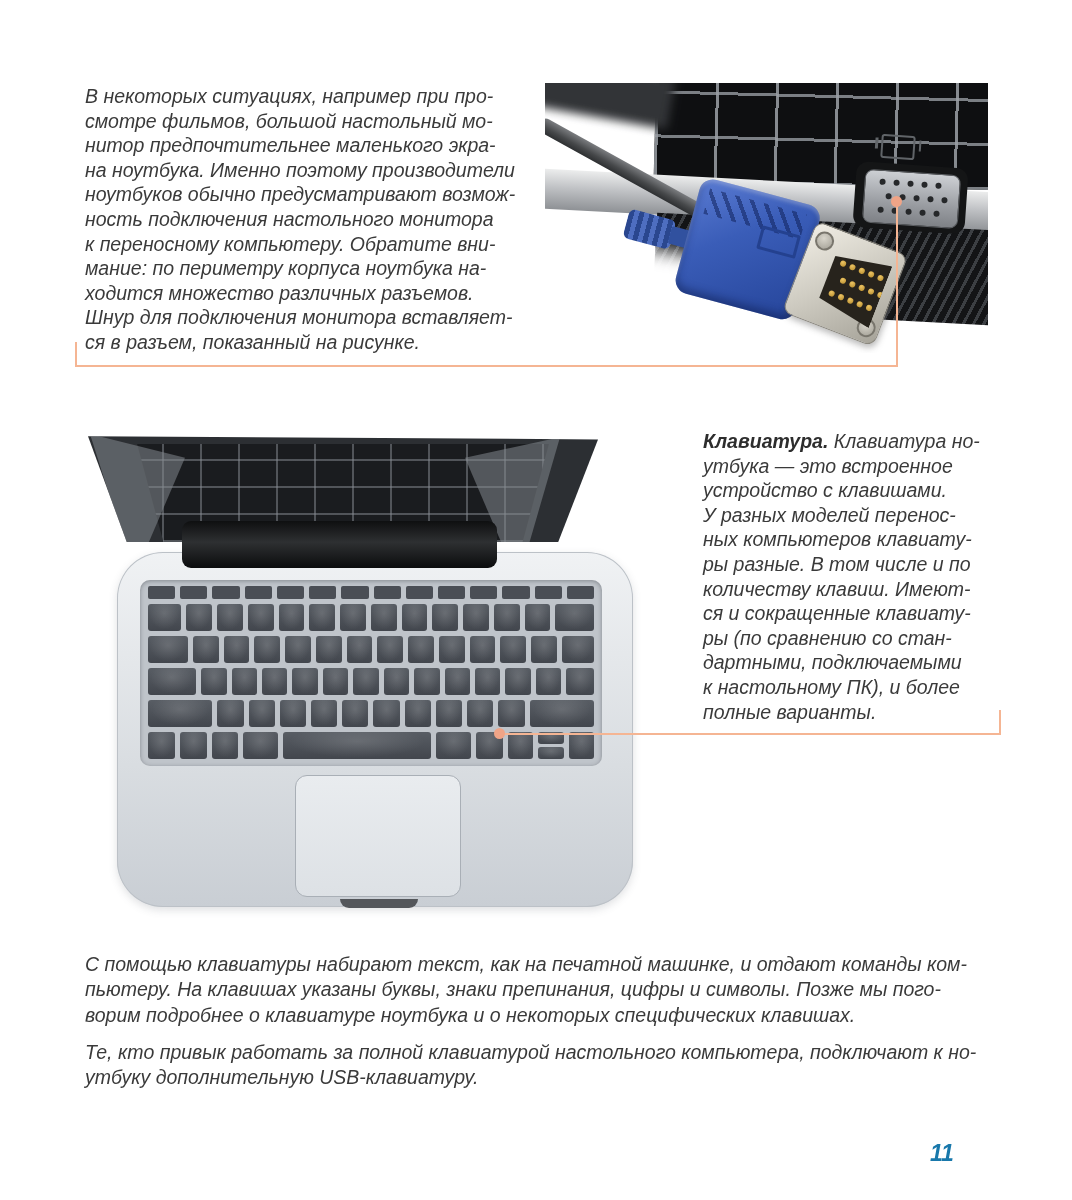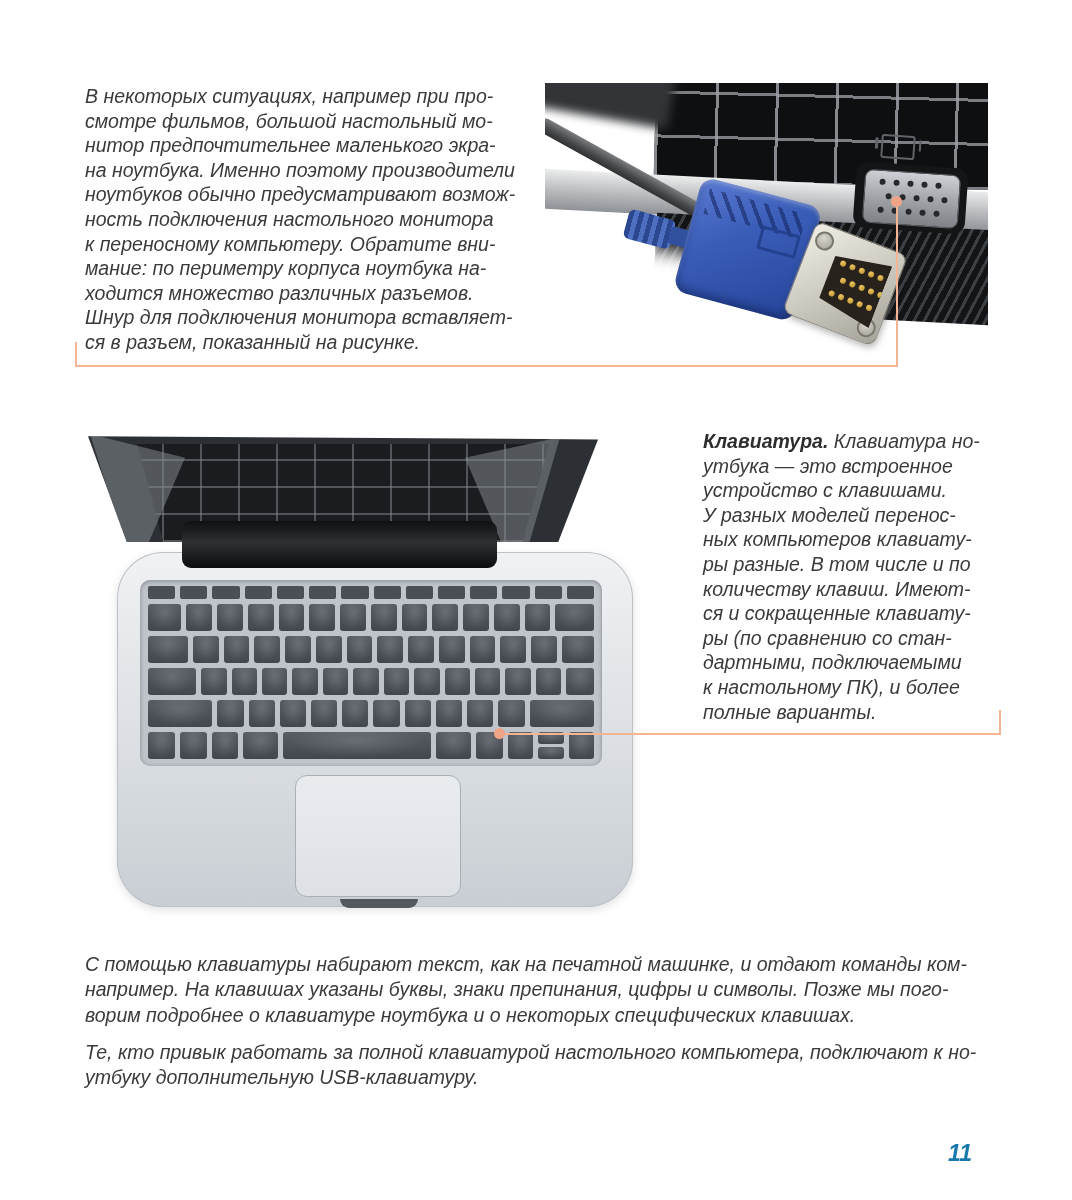--- a/index.html
+++ b/index.html
@@ -92,21 +92,21 @@
   .arrow-stack .key{flex:1;}
   #trackpad{position:absolute;left:207px;top:347px;width:164px;height:120px;border-radius:12px;
     border:1.5px solid #a9afb6;background:linear-gradient(180deg,#e9ecef,#dde1e5);}
   #laptop-notch{position:absolute;left:252px;top:471px;width:78px;height:9px;background:#54575b;
     border-radius:0 0 9px 9px;}
   
   #intro-paragraph{left:85px;top:84px;width:472px;}
   #keyboard-paragraph{left:703px;top:429px;width:322px;}
   #body-paragraph-1{left:85px;top:952px;width:940px;line-height:25.4px;}
   #body-paragraph-2{left:85px;top:1040px;width:940px;line-height:25.4px;}
-  #page-number{left:930px;top:1140px;width:60px;text-align:center;
+  #page-number{left:930px;top:1140px;width:60px;text-align:left;
     font-size:23px;font-weight:bold;color:#1878ab;}
 </style>
 </head>
 <body>
 
 <p class="bodytext abs" id="intro-paragraph">В некоторых ситуациях, например при про-
 смотре фильмов, большой настольный мо-
 нитор предпочтительнее маленького экра-
 на ноутбука. Именно поэтому производители
 ноутбуков обычно предусматривают возмож-
@@ -300,18 +300,18 @@
 ры (по сравнению со стан-
 дартными, подключаемыми
 к настольному ПК), и более
 полные варианты.</span></p>
 
 <div class="callout" style="left:999px;top:710px;width:2px;height:25px;"></div>
 <div class="callout" style="left:503px;top:733px;width:497px;height:2px;"></div>
 <div class="callout-dot" style="left:494px;top:728px;"></div>
 
 <p class="bodytext abs" id="body-paragraph-1">С помощью клавиатуры набирают текст, как на печатной машинке, и отдают команды ком-
-например. На клавишах указаны буквы, знаки препинания, цифры и символы. Позже мы пого-
+пьютеру. На клавишах указаны буквы, знаки препинания, цифры и символы. Позже мы пого-
 ворим подробнее о клавиатуре ноутбука и о некоторых специфических клавишах.</p>
 <p class="bodytext abs" id="body-paragraph-2">Те, кто привык работать за полной клавиатурой настольного компьютера, подключают к но-
 утбуку дополнительную USB-клавиатуру.</p>
 
 <div class="abs" id="page-number">11</div>
 
 </body></html>

